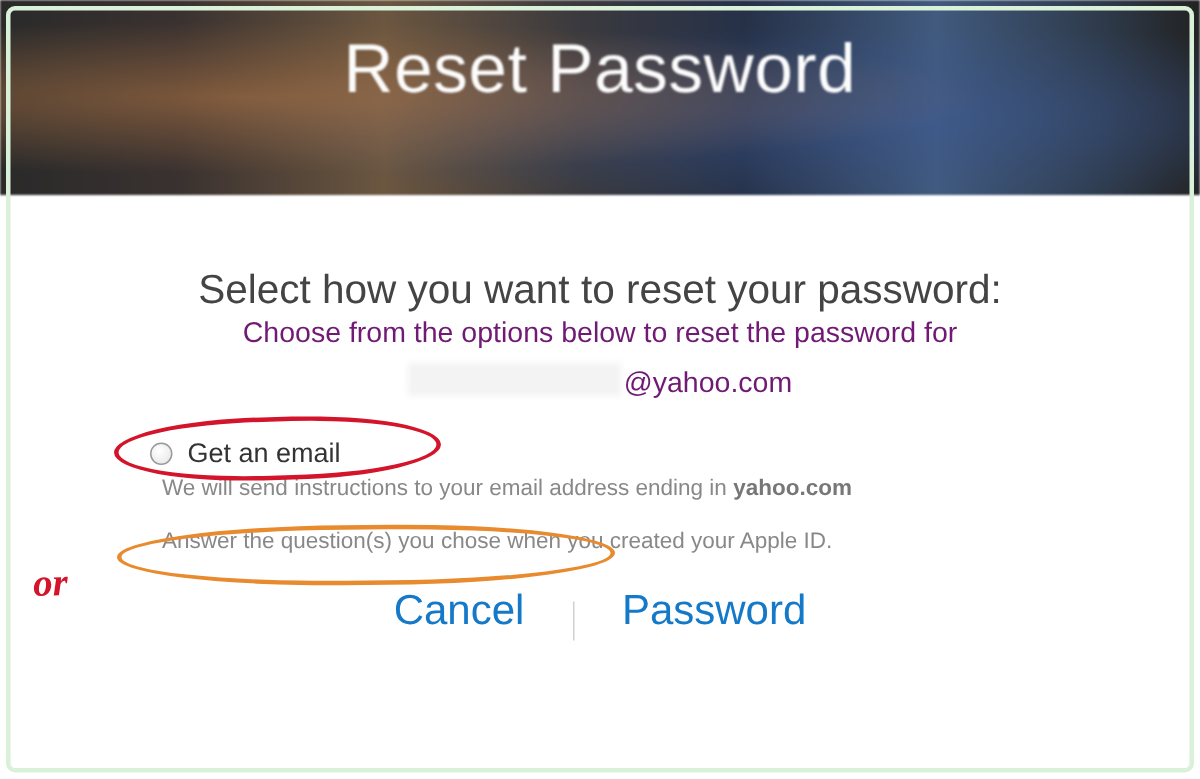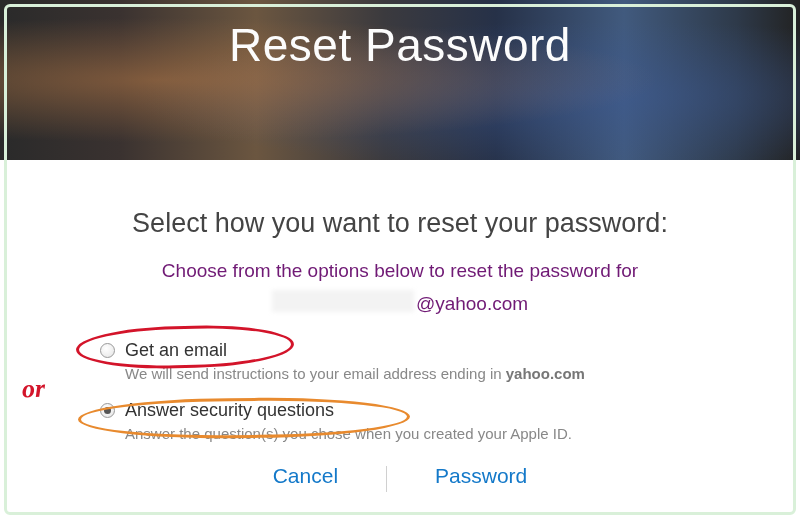--- a/index.html
+++ b/index.html
@@ -13,21 +13,21 @@
     }
     .frame-border {
       position: absolute;
       inset: 4px;
       border: 3px solid #d9f0d9;
       border-radius: 6px;
       pointer-events: none;
       z-index: 50;
     }
     .header {
-      height: 160px;
+      height: 130px;
       background:
         radial-gradient(ellipse at 20% 50%, rgba(180,120,70,0.55), transparent 55%),
         radial-gradient(ellipse at 75% 60%, rgba(60,90,150,0.5), transparent 55%),
         linear-gradient(90deg, #2a2a2a 0%, #3a3230 15%, #6b5640 32%, #3b3a3e 48%, #263148 62%, #415a7e 78%, #2e3a4a 92%, #222 100%);
       filter: blur(0.6px);
       display: flex;
       align-items: flex-start;
       justify-content: center;
       padding-top: 18px;
     }
@@ -39,21 +39,20 @@
     }
     .content {
       padding: 48px 60px 0 60px;
       text-align: center;
       position: relative;
     }
     .subtitle {
       font-size: 27px;
       font-weight: 300;
       color: #444;
-      margin-bottom: 18px;
     }
     .desc-line {
       font-size: 19px;
       font-weight: 300;
       color: #701a75;
       line-height: 1.5;
     }
     .email-line {
       display: flex;
       justify-content: center;
@@ -98,30 +97,30 @@
     .opt-label {
       font-size: 18px;
       color: #333;
       font-weight: 400;
       text-align: right;
     }
     .opt-help {
       font-size: 15px;
       color: #888;
       font-weight: 300;
-      margin: 2px 0 18px 25px;
+      margin: 2px 0 18px 8px;
     }
     .opt-help b { font-weight: 600; color: #777; }
     .actions {
       display: flex;
       justify-content: center;
       align-items: flex-end;
-      gap: 16px;
+      gap: 0;
       margin-top: 16px;
-      font-size: 21px;
+      font-size: 28px;
       font-weight: 300;
     }
     .action-link {
       color: #1479c9;
       padding: 4px 32px;
       cursor: pointer;
     }
     .action-divider {
       width: 1px;
       height: 26px;
@@ -178,24 +177,20 @@
     <div class="option">
       <span class="radio"></span>
       <span class="opt-label">Get an email</span>
     </div>
     <div class="opt-help">
       <span>We will send instructions to your email address ending in </span><b>yahoo.com</b>
     </div>
 
     <div class="anno-ellipse anno-orange" style="left:-22px; top:58px; width:332px; height:40px;"></div>
 
-    <div class="option">
-      <span class="radio checked"></span>
-      <span class="opt-label">Answer security questions</span>
-    </div>
     <div class="opt-help">Answer the question(s) you chose when you created your Apple ID.</div>
   </div>
 
   <div class="actions">
     <span class="action-link">Cancel</span>
     <span class="action-divider"></span>
     <span class="action-link">Password</span>
   </div>
 </div>
 

